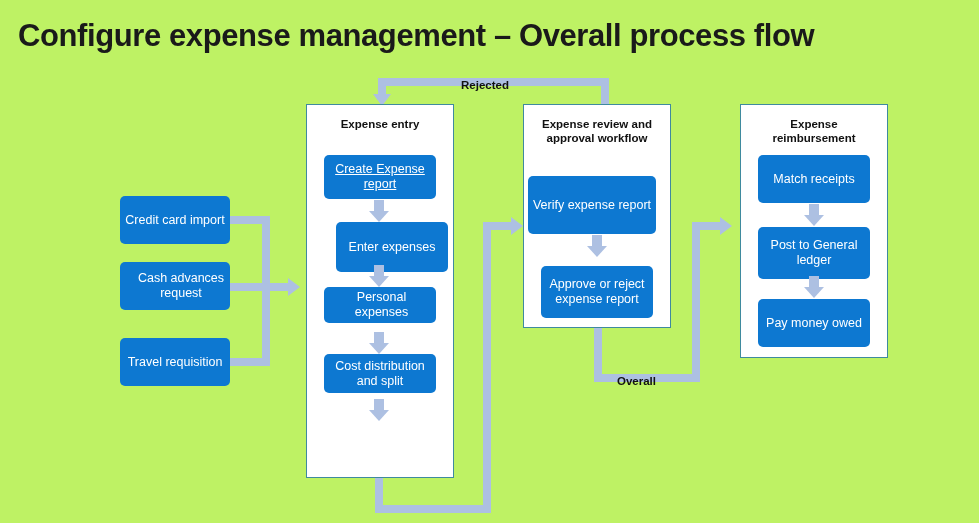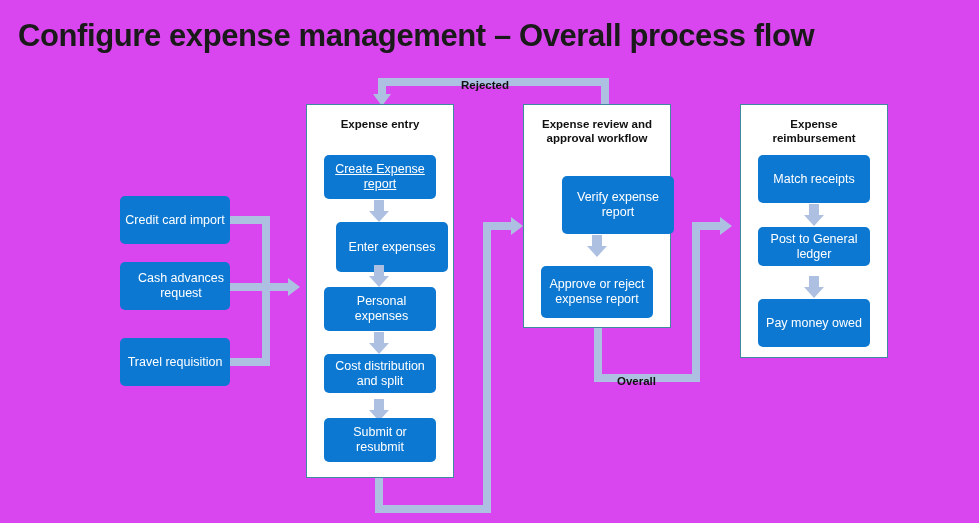--- a/index.html
+++ b/index.html
@@ -11,21 +11,21 @@
     font-family: "Liberation Sans", sans-serif;
     width: 979px;
     height: 523px;
     overflow: hidden;
     position: relative;
   }
   #canvas {
     position: relative;
     width: 979px;
     height: 523px;
-    background: #d946ef;
+    background: #bef264;
   }
   
   .page-title {
     position: absolute;
     left: 18px;
     top: 18px;
     font-size: 31px;
     font-weight: 700;
     color: #1a1a1a;
     letter-spacing: -0.4px;
@@ -164,45 +164,42 @@
   </div>
 
   <div class="pbox" style="left:336px; top:222px; width:112px; height:50px;">
     <span>Enter expenses</span>
   </div>
   <div class="down-arrow" style="left:369px; top:265px;">
     <div class="stem"></div>
       <div class="head"></div>
   </div>
 
-  <div class="pbox" style="left:324px; top:287px; width:112px; height:44px;padding-left:7px;">
+  <div class="pbox" style="left:324px; top:287px; width:112px; height:36px;padding-left:7px;">
     <span>Personal expenses</span>
   </div>
   <div class="down-arrow" style="left:369px; top:332px;">
     <div class="stem"></div>
       <div class="head"></div>
   </div>
 
   <div class="pbox" style="left:324px; top:354px; width:112px; height:39px;">
     <span>Cost distribution and split</span>
   </div>
   <div class="down-arrow" style="left:369px; top:399px;">
     <div class="stem"></div>
       <div class="head"></div>
   </div>
 
-  <div class="pbox" style="left:324px; top:418px; width:112px; height:44px;">
-    <span>Submit or resubmit</span>
-  </div>
 
   <div class="lane" style="left:523px; top:104px; width:148px; height:224px;">
     <div class="lane-title" style="top:12px; padding:0 18px;">Expense review and approval workflow</div>
   </div>
 
-  <div class="pbox" style="left:562px; top:176px; width:112px; height:58px;">
+  <div class="pbox" style="left:528px; top:176px; width:128px; height:58px;">
     <span>Verify expense report</span>
   </div>
   <div class="down-arrow" style="left:587px; top:235px;">
     <div class="stem"></div>
       <div class="head"></div>
   </div>
 
   <div class="pbox" style="left:541px; top:266px; width:112px; height:52px;">
     <span>Approve or reject expense report</span>
   </div>
@@ -212,21 +209,21 @@
   </div>
 
   <div class="pbox" style="left:758px; top:155px; width:112px; height:48px;">
     <span>Match receipts</span>
   </div>
   <div class="down-arrow" style="left:804px; top:204px;">
     <div class="stem"></div>
       <div class="head"></div>
   </div>
 
-  <div class="pbox" style="left:758px; top:227px; width:112px; height:39px;">
+  <div class="pbox" style="left:758px; top:227px; width:112px; height:52px;">
     <span>Post to General ledger</span>
   </div>
   <div class="down-arrow" style="left:804px; top:276px;">
     <div class="stem"></div>
       <div class="head"></div>
   </div>
 
   <div class="pbox" style="left:758px; top:299px; width:112px; height:48px;">
     <span>Pay money owed</span>
   </div>

